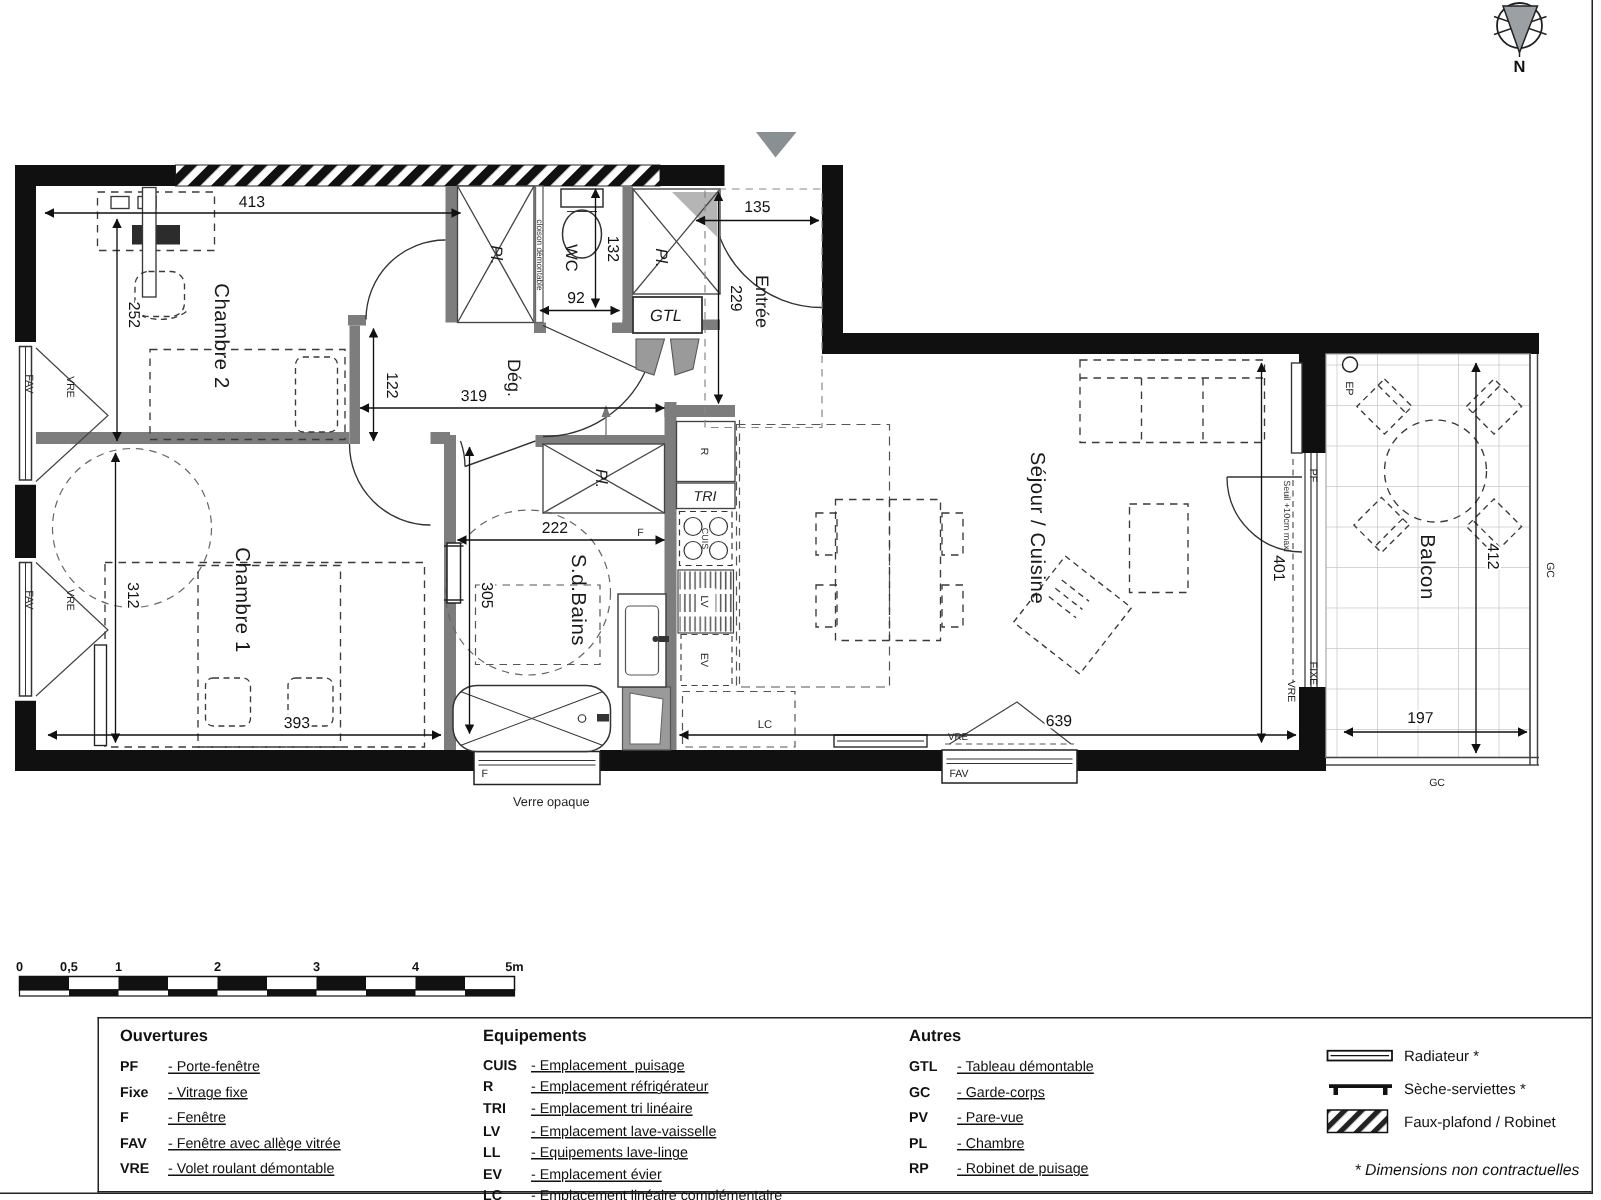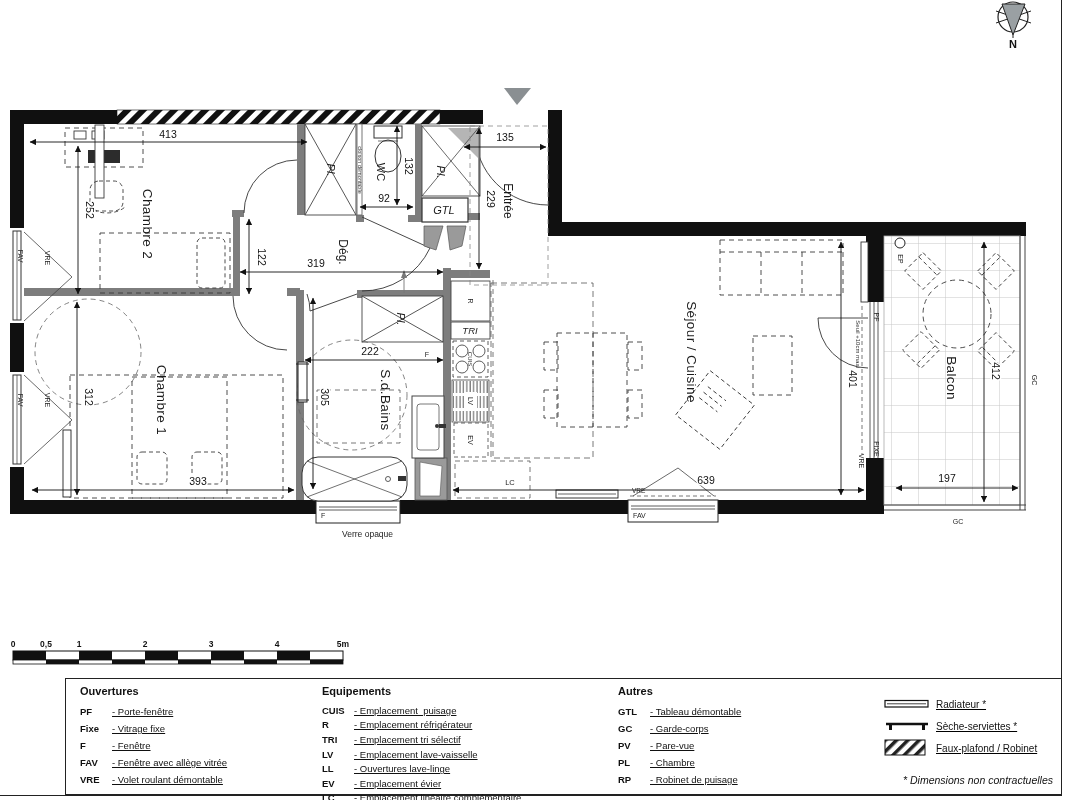--- a/index.html
+++ b/index.html
@@ -20,21 +20,21 @@
   .sb{font-size:8.5px;font-weight:bold;fill:#111;}
   .legend{position:absolute;left:65px;top:678px;width:996px;height:117px;
           border:1.5px solid #222;border-right:none;box-sizing:border-box;}
   .lcol{position:absolute;top:6px;}
   .ltitle{font-size:11px;font-weight:bold;color:#111;margin-bottom:6px;}
   .lrow{display:flex;font-size:9.5px;color:#111;}
   .lrow-o{height:17px;align-items:center;}
   .lrow-e{height:14.6px;align-items:center;}
   .lcode{font-weight:bold;width:32px;flex:none;}
   .ldesc{white-space:pre;text-decoration:underline;}
-  .lsym{position:absolute;left:818px;top:14px;text-decoration:underline;}
+  .lsym{position:absolute;left:818px;top:14px;}
   .symrow{display:flex;align-items:center;height:22px;font-size:10px;color:#111;}
   .symglyph{width:52px;flex:none;display:flex;align-items:center;}
   .lfoot{position:absolute;right:8px;bottom:8px;font-size:10.5px;font-style:italic;color:#111;margin-left:40px;}
 </style>
 </head>
 <body>
 
 <div class="page">
 <div class="frame"></div>
 
@@ -439,40 +439,40 @@
     <div class="lrow lrow-e">
           <span class="lcode">CUIS</span>
           <span class="ldesc">- Emplacement  puisage</span>
         </div>
     <div class="lrow lrow-e">
           <span class="lcode">R</span>
           <span class="ldesc">- Emplacement réfrigérateur</span>
         </div>
     <div class="lrow lrow-e">
           <span class="lcode">TRI</span>
-          <span class="ldesc">- Emplacement tri sélectif</span>
+          <span class="ldesc">- Emplacement tri linéaire</span>
         </div>
     <div class="lrow lrow-e">
           <span class="lcode">LV</span>
           <span class="ldesc">- Emplacement lave-vaisselle</span>
         </div>
     <div class="lrow lrow-e">
           <span class="lcode">LL</span>
-          <span class="ldesc">- Ouvertures lave-linge</span>
+          <span class="ldesc">- Equipements lave-linge</span>
         </div>
     <div class="lrow lrow-e">
           <span class="lcode">EV</span>
           <span class="ldesc">- Emplacement évier</span>
         </div>
     <div class="lrow lrow-e">
           <span class="lcode">LC</span>
           <span class="ldesc">- Emplacement linéaire complémentaire</span>
         </div>
   </div>
-  <div class="lcol" style="left:552px">
+  <div class="lcol" style="left:540px">
     <div class="ltitle">Autres</div>
     <div class="lrow lrow-o">
           <span class="lcode">GTL</span>
           <span class="ldesc">- Tableau démontable</span>
         </div>
     <div class="lrow lrow-o">
           <span class="lcode">GC</span>
           <span class="ldesc">- Garde-corps</span>
         </div>
     <div class="lrow lrow-o">

